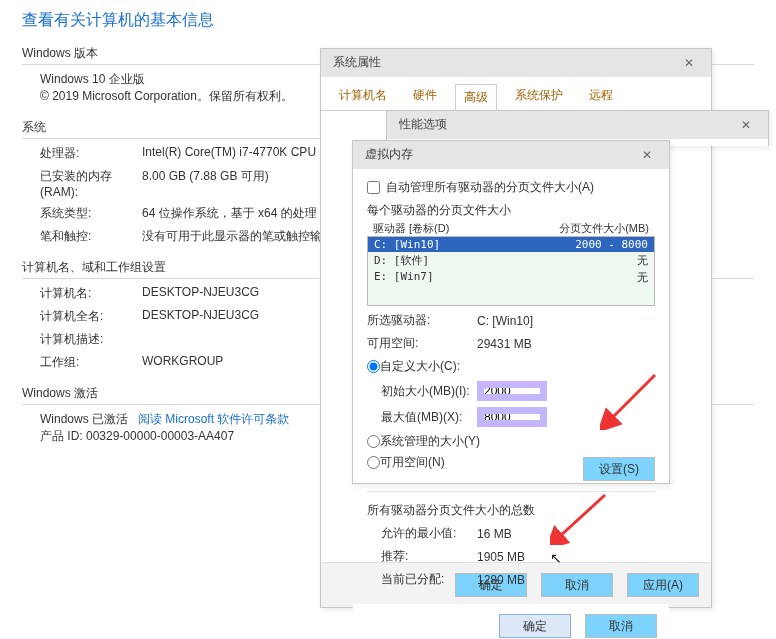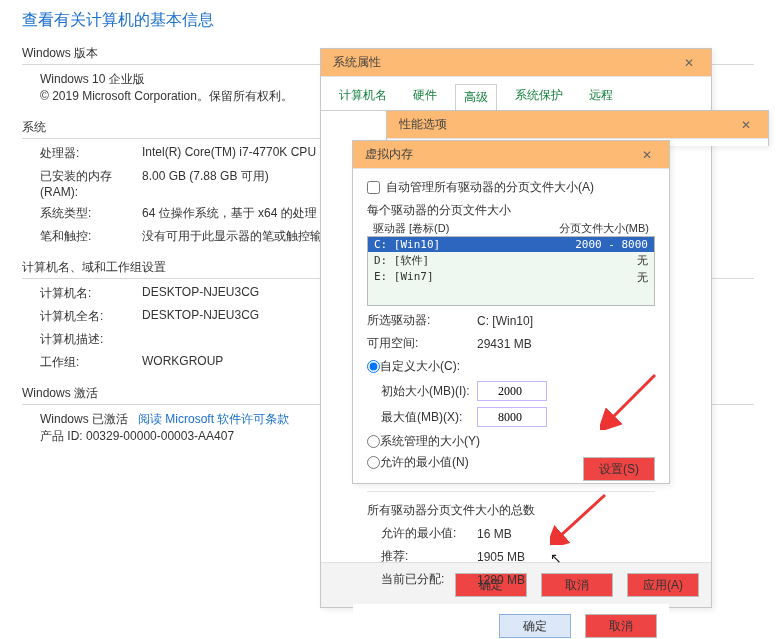--- a/index.html
+++ b/index.html
@@ -31,42 +31,42 @@
   .dlg {
     position: absolute;
     background: #fff;
     border: 1px solid #c7c7c7;
     box-shadow: 2px 2px 6px rgba(0,0,0,0.08);
     font-size: 12px;
   }
   .titlebar {
     display: flex; align-items: center; justify-content: space-between;
     height: 28px; padding: 0 8px 0 12px;
-    background: #fdba74; border-bottom: 1px solid #e5e5e5;
+    background: #e5e5e5; border-bottom: 1px solid #e5e5e5;
   }
   .titlebar .t { color: #444; }
   .close {
     width: 28px; height: 22px; display: flex; align-items: center;
     justify-content: center; color: #666; cursor: pointer;
   }
   .tabs {
     display: flex; gap: 10px;
     padding: 6px 10px 0 10px;
     border-bottom: 1px solid #d0d0d0;
     font-size: 12px;
   }
-  .tab { padding: 4px 8px; color: #15803d; cursor: pointer; }
+  .tab { padding: 4px 8px; color: #a16207; cursor: pointer; }
   .tab.active {
     border: 1px solid #d0d0d0; border-bottom: 1px solid #fff;
     background: #fff; position: relative; top: 1px;
   }
   .btn {
     display: inline-flex; align-items: center; justify-content: center;
     min-width: 72px; height: 24px;
-    background: #ef4444; border: 1px solid #bcbcbc;
+    background: #7dd3fc; border: 1px solid #bcbcbc;
     padding: 0 10px; cursor: pointer; color: #333;
   }
   .btn.primary { background: #dce8f7; border-color: #8bb1dc; }
   .btnrow {
     display: flex; justify-content: flex-end; gap: 14px;
     padding: 10px 12px; border-top: 1px solid #e0e0e0;
     background: #f3f3f3;
   }
 
   
@@ -91,22 +91,22 @@
   }
   .drvrow.sel { background: #2c66bf; color: #fff; }
   .drvrow .c1 { width: 100px; }
 
   .kv2 { display: flex; align-items: center; margin: 6px 0; }
   .kv2 .k { width: 110px; }
   .kv2 .v { flex: 1; }
   .radio { display: flex; align-items: center; margin: 4px 0; }
   .radio input { margin: 0; }
   .txtin {
-    width: 70px; height: 20px; border: 1px solid #c4b5fd;
-    padding: 1px 20px; font-size: 12px; font-family: Liberation Serif, serif;
+    width: 70px; height: 20px; border: 7px solid #c4b5fd;
+    padding: 1px 0; font-size: 12px;
   }
   .setrow { display: flex; justify-content: flex-end; margin-top: -18px; }
   .hr { height: 1px; background: #e5e5e5; margin: 10px 0; }
   .totals .kv2 .k { width: 110px; padding-left: 14px;}
 
   .arrow { position: absolute; pointer-events: none; }
   #arrow1 { top: 370px; left: 600px; width: 60px; height: 60px; }
   #arrow2 { top: 490px; left: 550px; width: 60px; height: 55px; }
   svg.arrsvg { width: 100%; height: 100%; }
 
@@ -252,21 +252,21 @@
         <div class="k" style="padding-left:14px">最大值(MB)(X):</div>
         <div class="v"><input class="txtin" value="8000" style=""></div>
       </div>
 
     <label class="radio">
       <input type="radio" name="sz" style="">
       <span>系统管理的大小(Y)</span>
     </label>
     <label class="radio">
       <input type="radio" name="sz" style="">
-      <span>允许的最小值(N)</span>
+      <span>可用空间(N)</span>
     </label>
     <div class="setrow">
         <span class="btn">设置(S)</span>
       </div>
 
     <div class="hr"></div>
     <div>所有驱动器分页文件大小的总数</div>
     <div class="totals">
       <div class="kv2">
           <div class="k">允许的最小值:</div>

